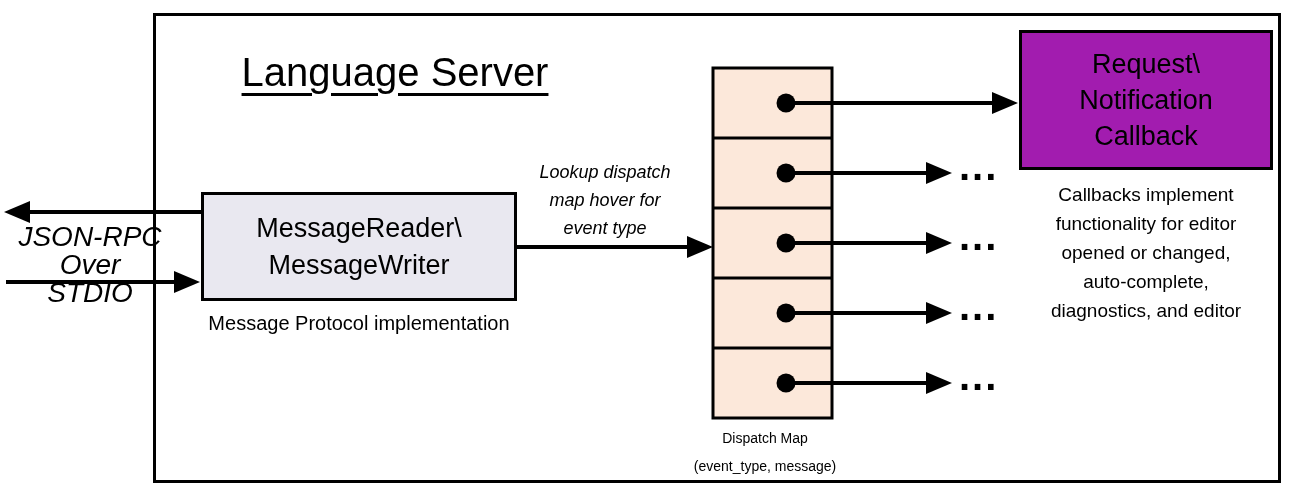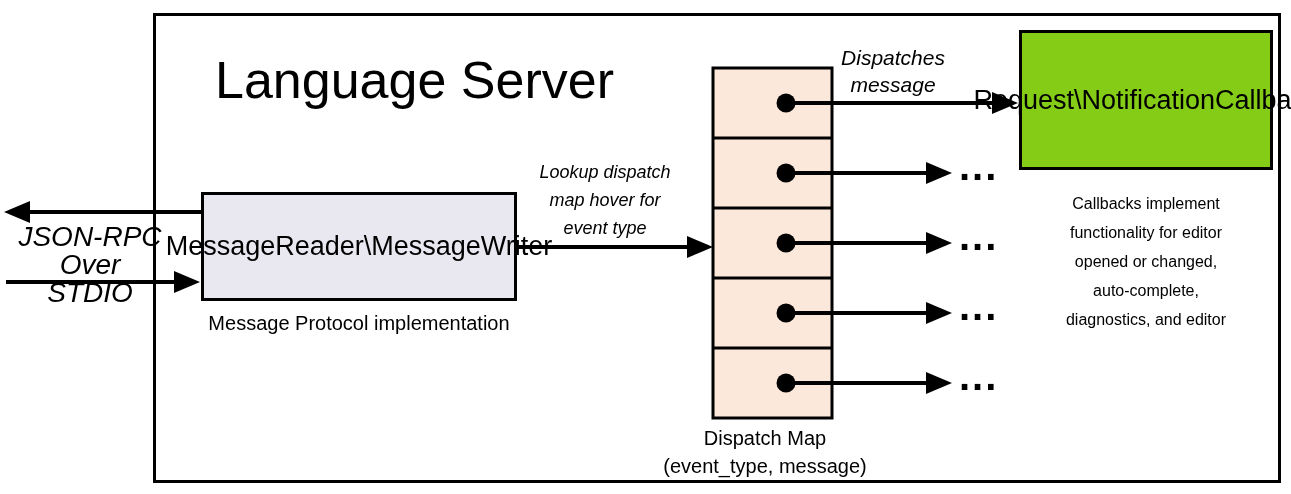--- a/index.html
+++ b/index.html
@@ -19,69 +19,70 @@
   .abs { position: absolute; }
   .center { text-align: center; }
   .outer-box {
     left: 153px; top: 13px;
     width: 1128px; height: 470px;
     border: 3px solid #000000;
     box-sizing: border-box;
   }
   .diagram-title {
     left: 215px; top: 50px; width: 360px;
-    font-size: 52px;
+    font-size: 40px;
+    text-decoration: underline;
     text-decoration-thickness: 3px;
     text-underline-offset: 7px;
     white-space: nowrap;
   }
   .svg-layer {
     left: 0; top: 0; width: 1291px; height: 494px;
   }
   .stdio-label {
     left: 15px; top: 223px; width: 150px;
     font-size: 28px; font-style: italic; line-height: 28px;
   }
   .message-box {
     left: 201px; top: 192px; width: 316px; height: 109px;
     background: #e9e8f0;
     border: 3px solid #000000;
     box-sizing: border-box;
-    display: flex; flex-direction: row;
+    display: flex; flex-direction: column;
     align-items: center; justify-content: center;
     font-size: 27px; line-height: 37px;
   }
   .message-caption {
     left: 186px; top: 309px; width: 346px;
     font-size: 20px; line-height: 28px;
   }
   .lookup-label {
     left: 512px; top: 158px; width: 186px;
     font-size: 18px; font-style: italic; line-height: 28px;
   }
   .dispatch-label {
     left: 810px; top: 44px; width: 166px;
     font-size: 21px; font-style: italic; line-height: 27px;
   }
   .callback-box {
     left: 1019px; top: 30px; width: 254px; height: 140px;
-    background: #84cc16;
+    background: #a21caf;
     border: 3px solid #000000;
     box-sizing: border-box;
-    display: flex; flex-direction: row;
+    display: flex; flex-direction: column;
     align-items: center; justify-content: center;
     font-size: 27px; line-height: 36px;
   }
   .callback-note {
-    left: 1018px; top: 189px; width: 256px;
-    font-size: 16px; line-height: 29px;
+    left: 1018px; top: 180px; width: 256px;
+    font-size: 19px; line-height: 29px;
   }
   .dispatch-caption {
     left: 640px; top: 424px; width: 250px;
-    font-size: 20px; line-height: 28px;
+    font-size: 14px; line-height: 28px;
   }
   .dots {
     left: 959px; width: 60px;
     font-size: 40px; line-height: 40px;
     font-weight: bold; letter-spacing: 2px;
     text-align: left;
   }
   .dots-1 { top: 146px; }
   .dots-2 { top: 216px; }
   .dots-3 { top: 286px; }
@@ -165,24 +166,20 @@
   <div class="abs message-caption center">
     <div>Message Protocol implementation</div>
   </div>
 
   <div class="abs lookup-label center">
     <div>Lookup dispatch</div>
     <div>map hover for</div>
     <div>event type</div>
   </div>
 
-  <div class="abs dispatch-label center">
-    <div>Dispatches</div>
-    <div>message</div>
-  </div>
 
   <div class="abs callback-box center">
     <div>Request\</div>
     <div>Notification</div>
     <div>Callback</div>
   </div>
 
   <div class="abs callback-note center">
     <div>Callbacks implement</div>
     <div>functionality for editor</div>

